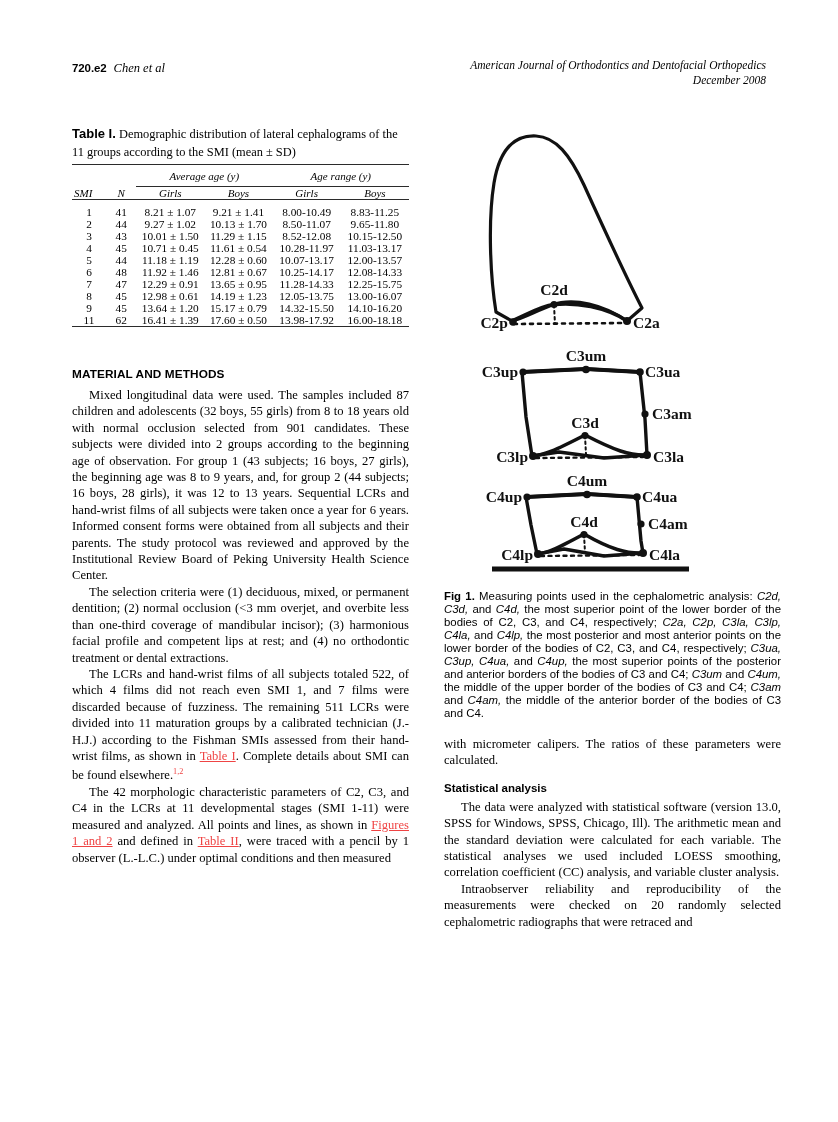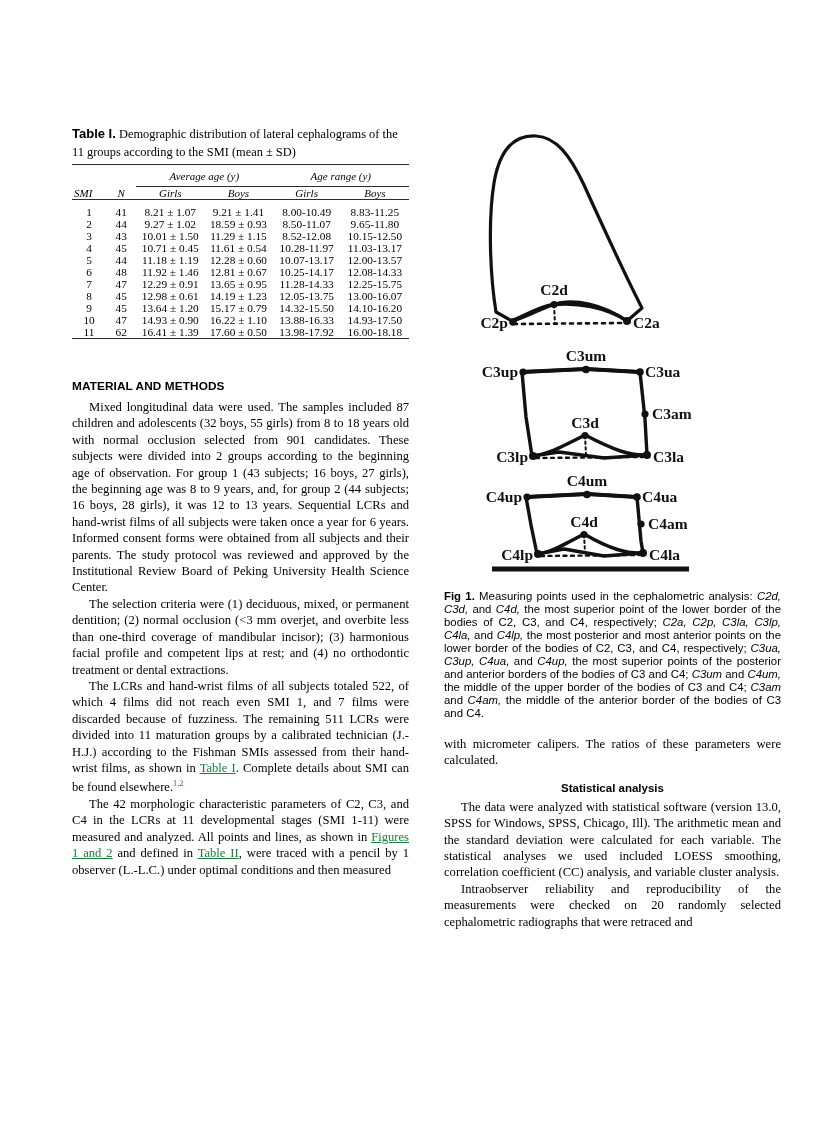--- a/index.html
+++ b/index.html
@@ -132,33 +132,32 @@
     font-size: 11.8px;
     font-weight: bold;
     margin: 0 0 6px 0;
     letter-spacing: 0.1px;
   }
   h3.subsec {
     font-family: "Liberation Sans", sans-serif;
     font-size: 11.5px;
     font-weight: bold;
     margin: 13px 0 5px 0;
-    text-align: center;
   }
   p.body {
     margin: 0;
     font-family: "Liberation Serif", serif;
     font-size: 12.6px;
     line-height: 16.4px;
     text-align: justify;
     text-indent: 17px;
     hyphens: none;
   }
   p.body.cont { text-indent: 0; }
-  .lnk { color: #15803d; margin-top: 20px; }
+  .lnk { color: #ef4444; margin-top: 20px; }
   sup.lnk { font-size: 8.2px; vertical-align: super; }
 
   .mat-block { margin-top: 36px; }
 
   
   .figbox {
     position: relative;
     width: 337px;
     height: 455px;
   }
@@ -172,20 +171,29 @@
   .figcap b { font-weight: bold; }
   .figcap i { font-style: italic; }
 
   .rcol-text { margin-top: 16px; }
 </style>
 </head>
 <body>
 
 <div class="page">
 
+  <div class="runhead">
+    <div class="runhead-left">
+      <span class="runhead-folio">720.e2</span><span class="runhead-authors">Chen et al</span>
+    </div>
+    <div class="runhead-right">
+      <span>American Journal of Orthodontics and Dentofacial Orthopedics</span>
+      <span class="l2">December 2008</span>
+    </div>
+  </div>
 
   <div class="col-left">
 
     <div class="tbl-title">
       <b>Table I.</b>
       <span>Demographic distribution of lateral cephalograms of the 11 groups according to the SMI (mean ± SD)</span>
     </div>
 
     <table class="demo">
       <tbody>
@@ -222,21 +230,21 @@
             <td class="n">41</td>
             <td class="v">8.21 ± 1.07</td>
             <td class="v">9.21 ± 1.41</td>
             <td class="r">8.00-10.49</td>
             <td class="r">8.83-11.25</td>
           </tr>
           <tr class="datarow">
             <td class="smi">2</td>
             <td class="n">44</td>
             <td class="v">9.27 ± 1.02</td>
-            <td class="v">18.59 ± 0.93</td>
+            <td class="v">10.13 ± 1.70</td>
             <td class="r">8.50-11.07</td>
             <td class="r">9.65-11.80</td>
           </tr>
           <tr class="datarow">
             <td class="smi">3</td>
             <td class="n">43</td>
             <td class="v">10.01 ± 1.50</td>
             <td class="v">11.29 ± 1.15</td>
             <td class="r">8.52-12.08</td>
             <td class="r">10.15-12.50</td>
@@ -281,28 +289,20 @@
             <td class="r">12.05-13.75</td>
             <td class="r">13.00-16.07</td>
           </tr>
           <tr class="datarow">
             <td class="smi">9</td>
             <td class="n">45</td>
             <td class="v">13.64 ± 1.20</td>
             <td class="v">15.17 ± 0.79</td>
             <td class="r">14.32-15.50</td>
             <td class="r">14.10-16.20</td>
-          </tr>
-          <tr class="datarow">
-            <td class="smi">10</td>
-            <td class="n">47</td>
-            <td class="v">14.93 ± 0.90</td>
-            <td class="v">16.22 ± 1.10</td>
-            <td class="r">13.88-16.33</td>
-            <td class="r">14.93-17.50</td>
           </tr>
           <tr class="datarow">
             <td class="smi">11</td>
             <td class="n">62</td>
             <td class="v">16.41 ± 1.39</td>
             <td class="v">17.60 ± 0.50</td>
             <td class="r">13.98-17.92</td>
             <td class="r">16.00-18.18</td>
           </tr>
         </tbody>

